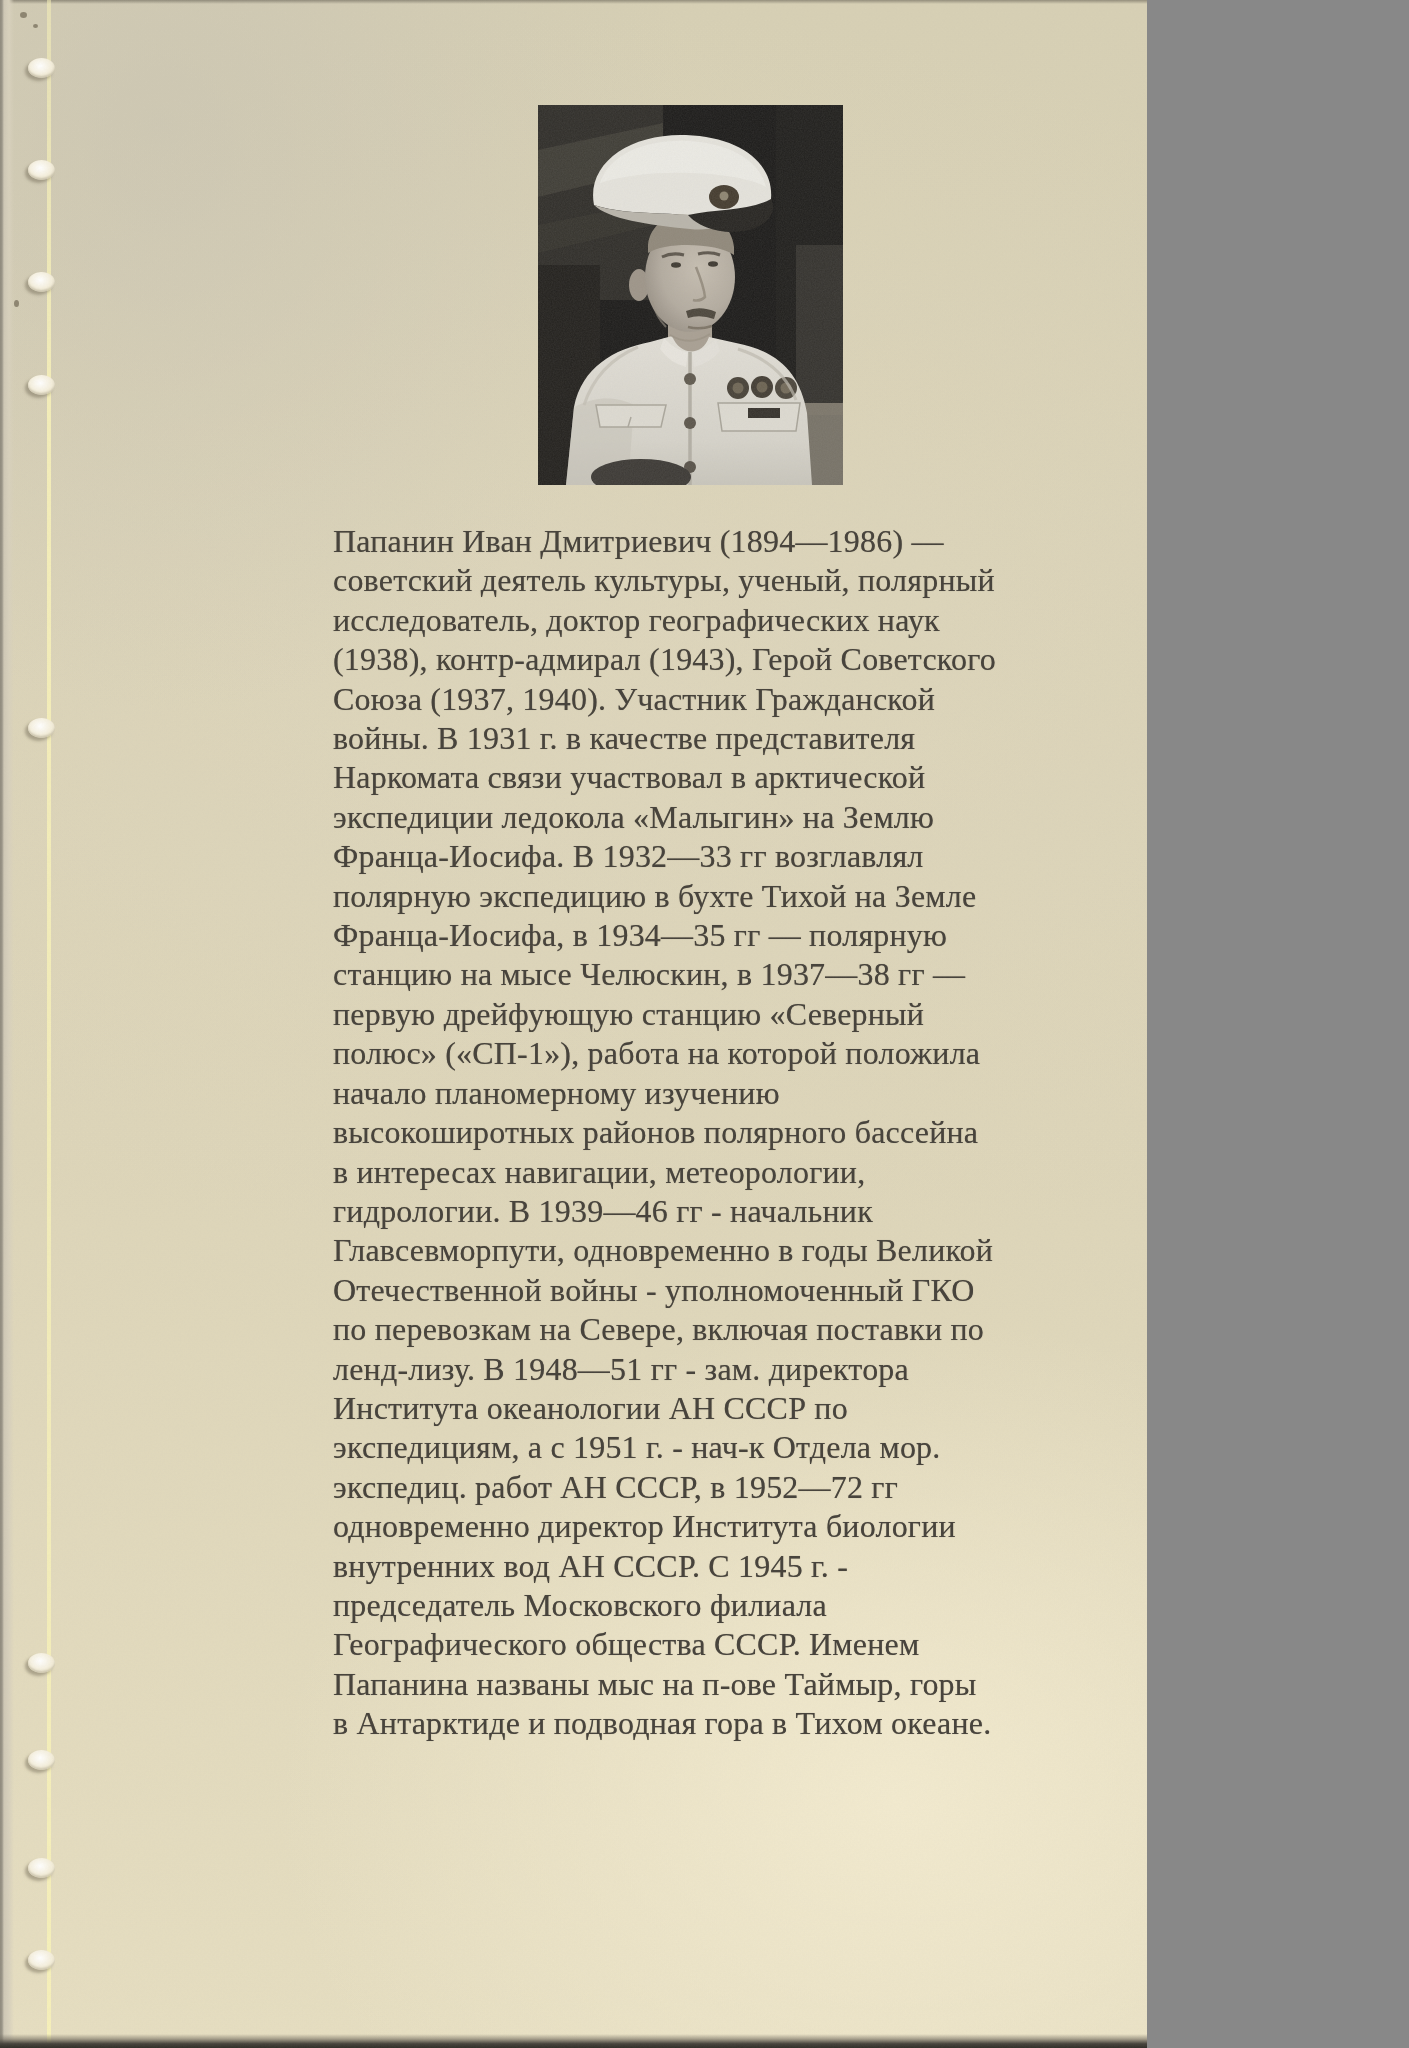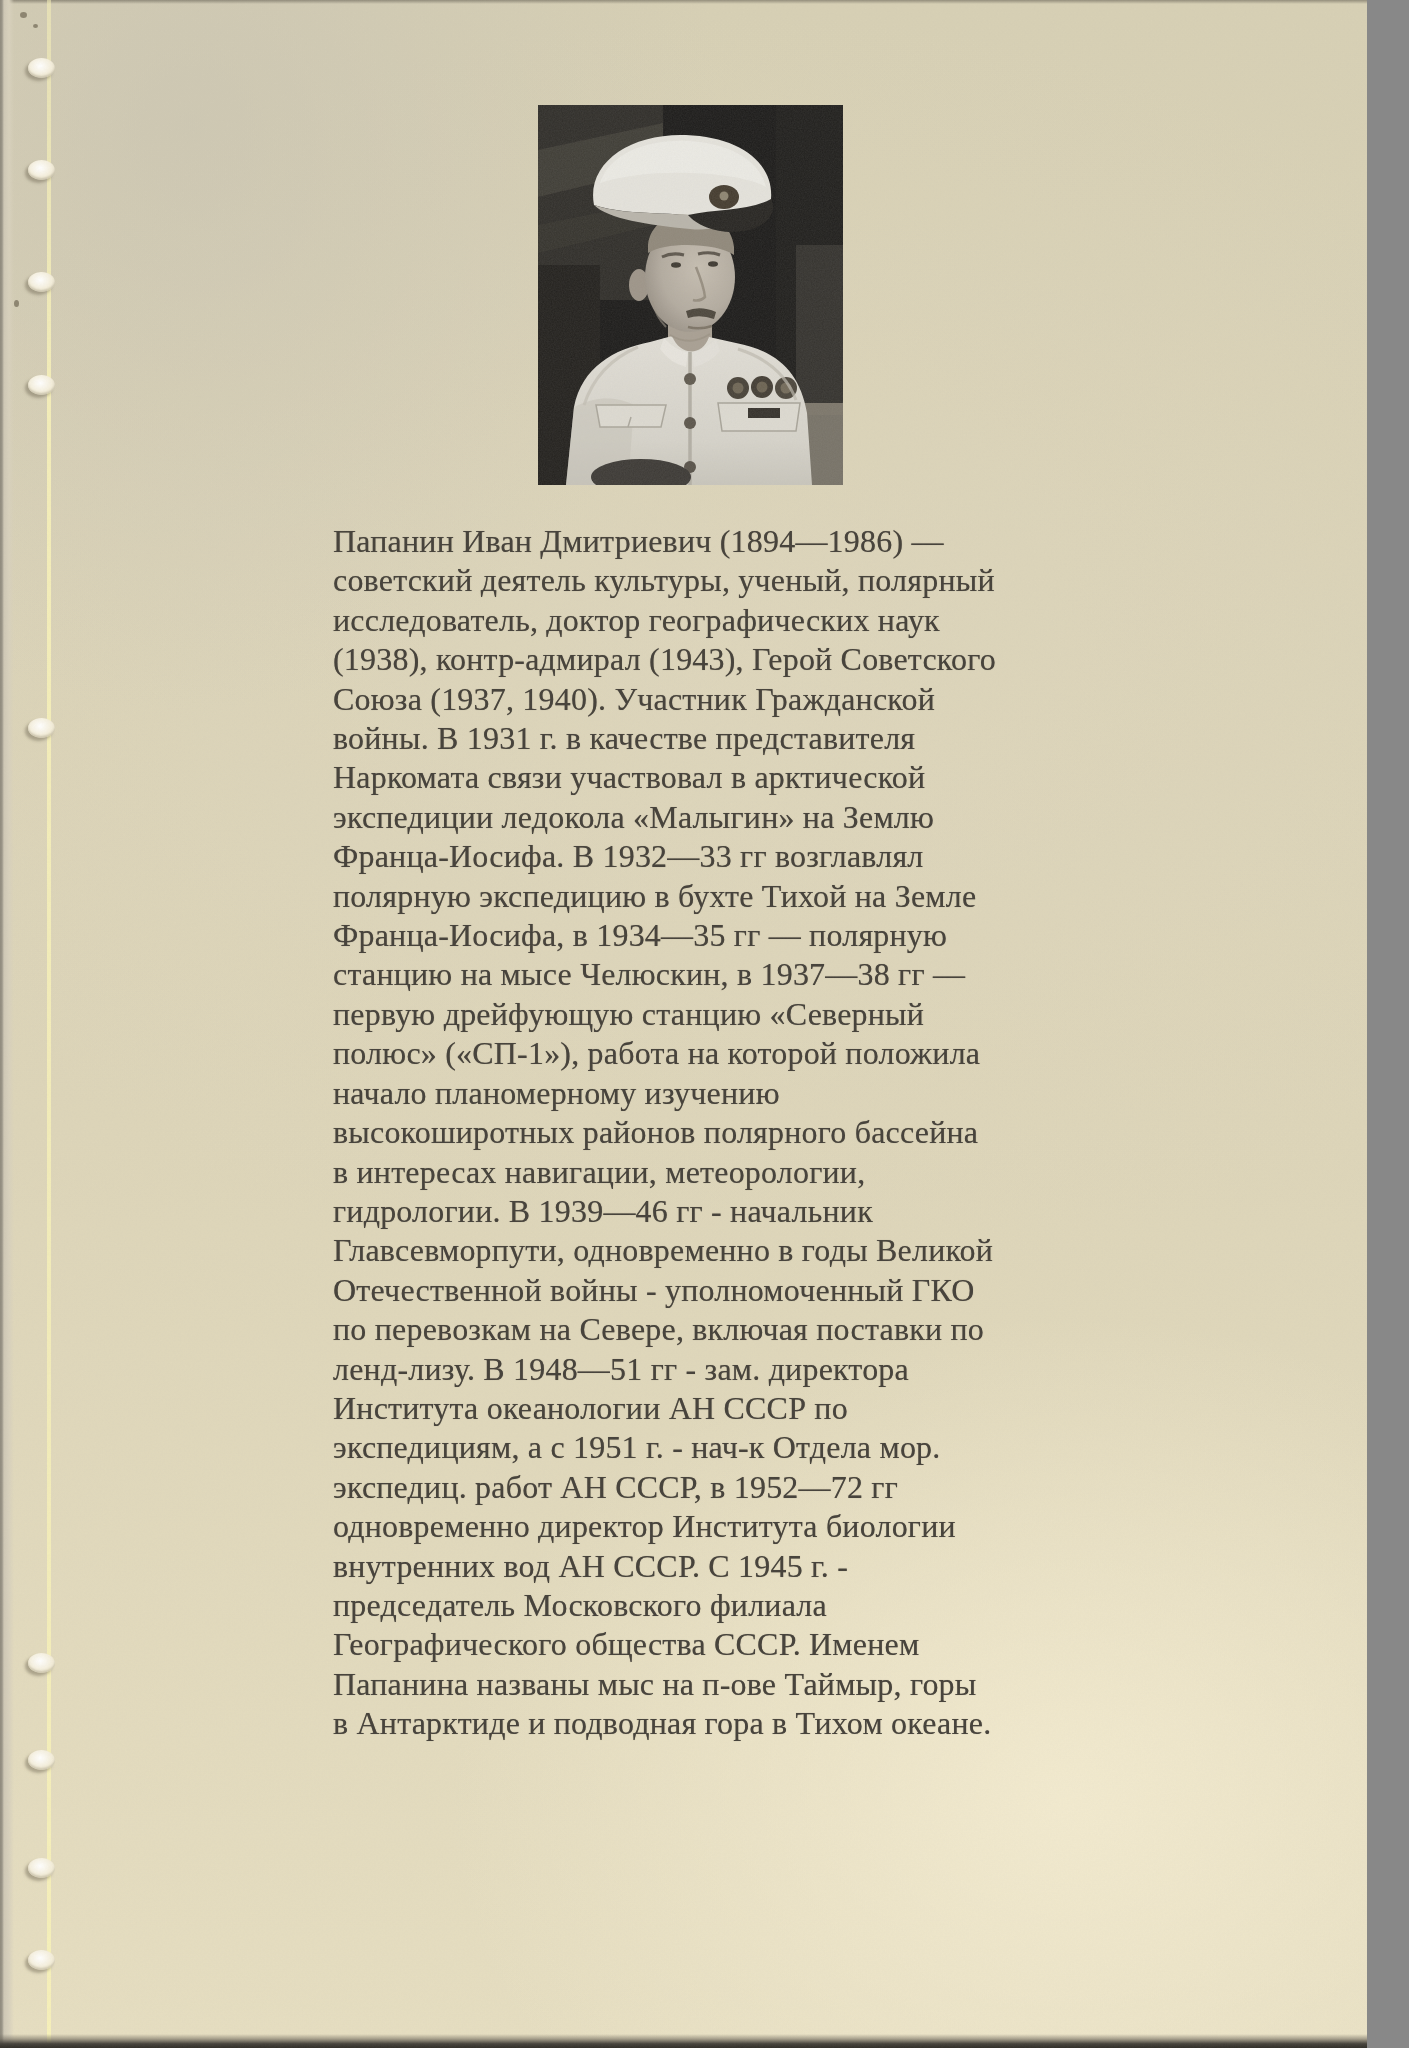--- a/index.html
+++ b/index.html
@@ -2,21 +2,21 @@
 <html><head>
 <meta charset="utf-8">
 <style>
   html, body {
     margin: 0;
     padding: 0;
     background: #888;
   }
   .page {
     position: relative;
-    width: 1367px;
+    width: 1147px;
     height: 2048px;
     overflow: hidden;
     background-color: #dcd4b6;
     background-image:
       radial-gradient(ellipse 950px 750px at 78% 88%, rgba(243,235,208,0.95), rgba(243,235,208,0) 65%),
       radial-gradient(ellipse 850px 950px at 14% 6%, rgba(198,193,178,0.55), rgba(198,193,178,0) 62%),
       radial-gradient(ellipse 1300px 900px at 55% 32%, rgba(224,216,192,0.5), rgba(224,216,192,0) 72%),
       linear-gradient(to bottom, #d7d0b5 0%, #ddd5b9 55%, #e6dec1 100%);
     font-family: "Liberation Serif", "DejaVu Serif", serif;
   }

